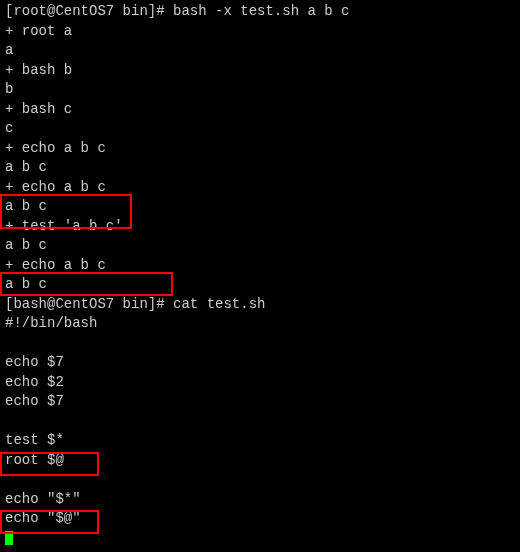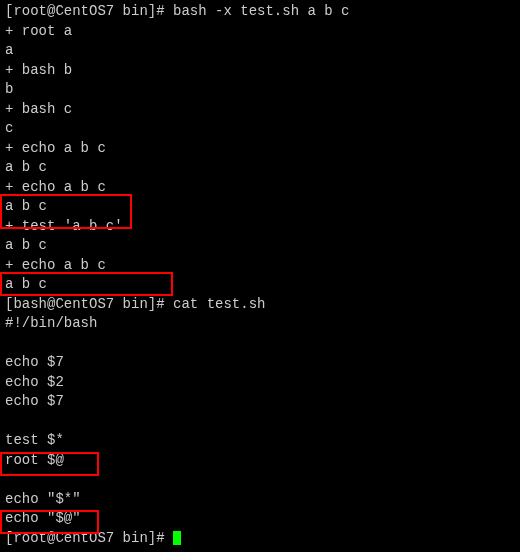--- a/index.html
+++ b/index.html
@@ -90,18 +90,18 @@
 <div class="line"></div>
 <div class="line">echo $7</div>
 <div class="line">echo $2</div>
 <div class="line">echo $7</div>
 <div class="line"></div>
 <div class="line">test $*</div>
 <div class="line">root $@</div>
 <div class="line"></div>
 <div class="line">echo "$*"</div>
 <div class="line">echo "$@"</div>
-<div class="line"><span>[root@CentOS7 bin]# </span><span class="cursor"></span></div>
+<div class="line"><span class="cursor"></span></div>
 
 <div class="hl1"></div>
 <div class="hl2"></div>
 <div class="hl3"></div>
 <div class="hl4"></div>
 
 </body></html>

